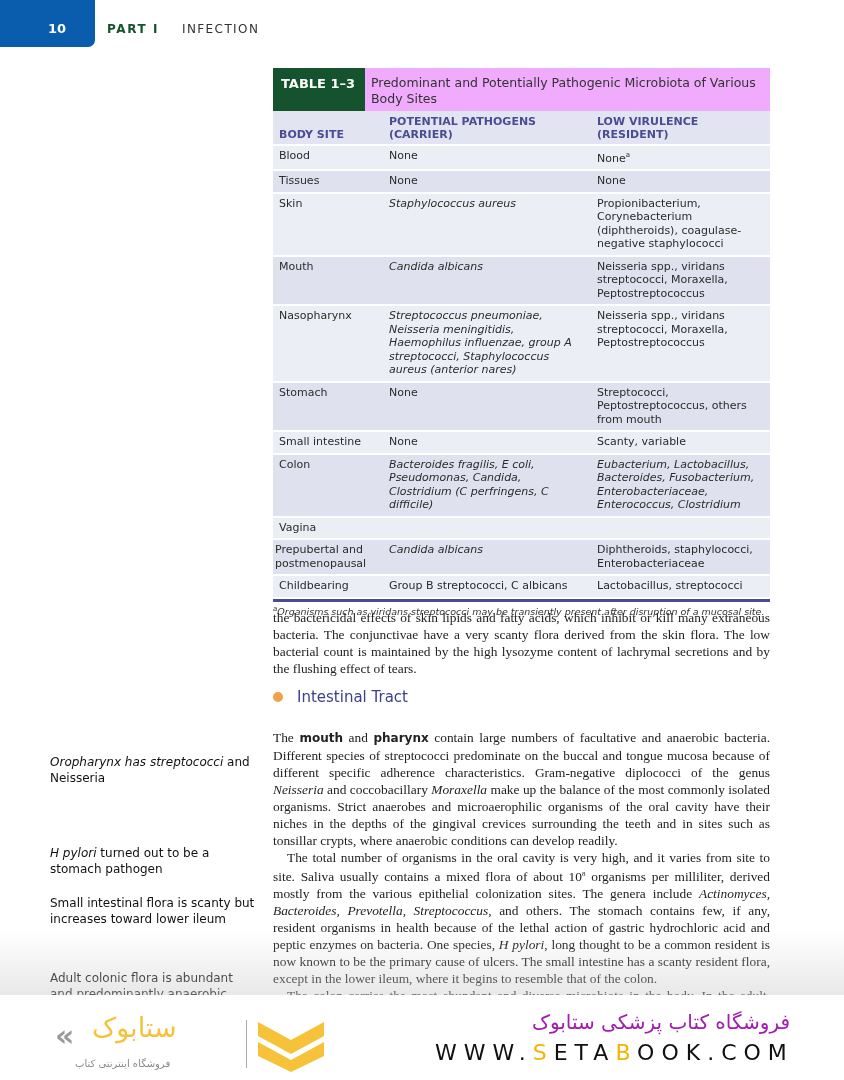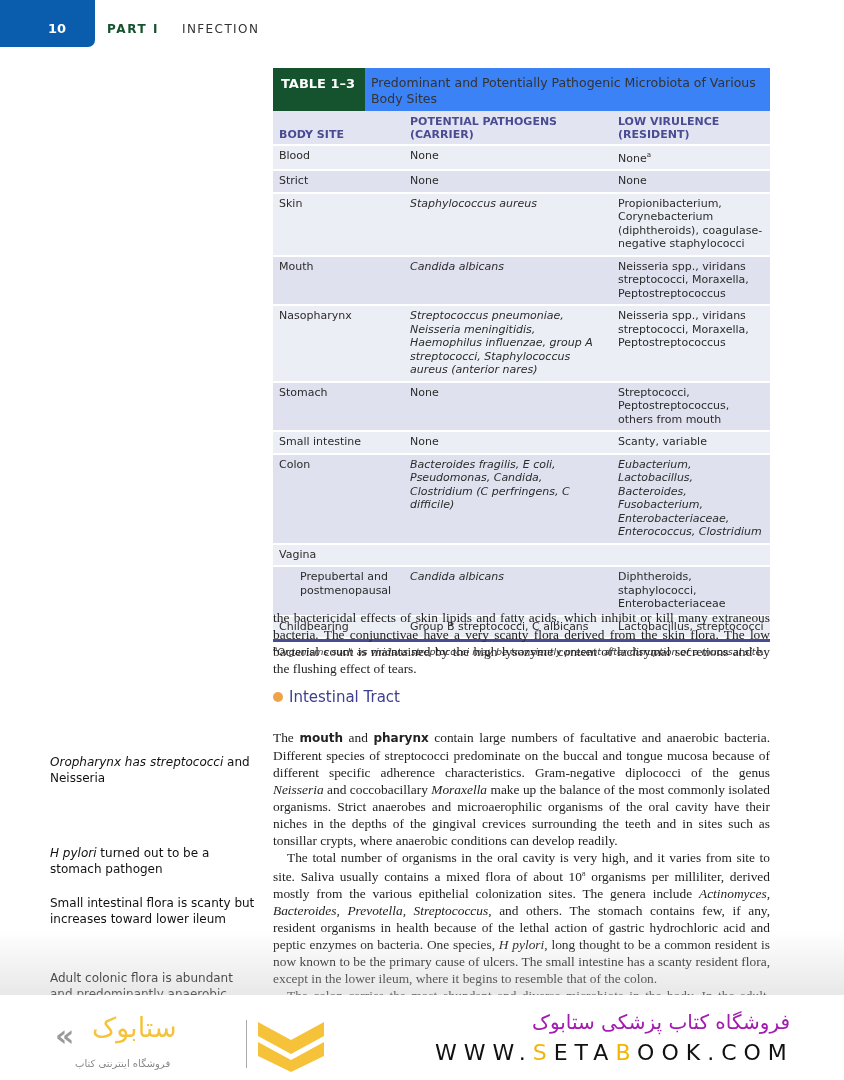--- a/index.html
+++ b/index.html
@@ -5,38 +5,38 @@
   html, body { margin:0; padding:0; }
   body { width:844px; height:1080px; background:#ffffff; position:relative; overflow:hidden; font-family:"Liberation Sans", sans-serif; color:#231f20; }
   .page-tab { position:absolute; left:0; top:0; width:95px; height:47px; background:#0a5cad; border-bottom-right-radius:7px; }
   .page-num { position:absolute; left:48px; top:21px; color:#fff; font-weight:bold; font-size:13px; font-family:"DejaVu Sans", sans-serif; }
   .part { position:absolute; left:107px; top:22px; color:#14532d; font-weight:bold; font-size:12px; letter-spacing:1.6px; font-family:"DejaVu Sans", sans-serif; }
   .chapter { position:absolute; left:182px; top:22px; color:#333; font-size:12px; letter-spacing:1.4px; font-family:"DejaVu Sans", sans-serif; }
 
   .table-wrap { position:absolute; left:273px; top:68px; width:497px; }
   .t-title { display:flex; height:43px; }
   .t-label { width:92px; background:#14532d; color:#fff; font-weight:bold; font-size:13px; padding:8px 0 0 8px; box-sizing:border-box; font-family:"DejaVu Sans", sans-serif; }
-  .t-caption { flex:1; background:#3b82f6; font-size:12.5px; line-height:16px; padding:7px 0 0 6px; color:#333; font-family:"DejaVu Sans", sans-serif; }
+  .t-caption { flex:1; background:#f0abfc; font-size:12.5px; line-height:16px; padding:7px 0 0 6px; color:#333; font-family:"DejaVu Sans", sans-serif; }
   table { width:100%; border-collapse:collapse; font-size:11px; font-family:"DejaVu Sans", sans-serif; color:#2b2b2b; }
   th { text-align:left; color:#4a4c93; font-size:11px; font-weight:bold; vertical-align:bottom; padding:4px 6px 3px 6px; background:#e3e4f1; line-height:13px; }
   td { vertical-align:top; padding:3px 6px 4px 6px; line-height:13.5px; border-top:2px solid #ffffff; }
   tr.odd td { background:#eceef5; }
   tr.even td { background:#dfe1ee; }
   td.c1 { width:98px; }
   td.c2 { width:196px; }
-  td.indent { padding-left:27px; }
+  td.indent { padding-left:2px; }
   .t-bottom { height:3px; background:#4a4c93; margin-top:2px; }
   .t-foot { font-size:9.5px; color:#333; margin-top:3px; font-family:"DejaVu Sans", sans-serif;font-style:italic; }
   sup { font-size:7px; }
   i { font-style:italic;margin-top:20px; }
 
   .body-text { position:absolute; left:273px; width:497px; font-family:"Liberation Serif", serif; font-size:13.4px; line-height:17px; text-align:justify; color:#222; }
   .body-text p { margin:0; }
   .body-text p.ind { text-indent:14px; }
-  .section-head { position:absolute; left:273px; top:688px; font-family:"DejaVu Sans", sans-serif; font-size:15px; color:#3c3e8e; display:flex; align-items:center; gap:6px; }
+  .section-head { position:absolute; left:273px; top:688px; font-family:"DejaVu Sans", sans-serif; font-size:15px; color:#3c3e8e; display:flex; align-items:center; gap:14px; }
   .bullet-dot { width:10px; height:10px; border-radius:50%; background:#f0a24a; display:inline-block; }
 
   .margin-note { position:absolute; left:50px; width:205px; font-family:"DejaVu Sans", sans-serif; font-size:12px; line-height:16px; color:#111; }
 
   .fade { position:absolute; left:0; top:930px; width:844px; height:70px; background:linear-gradient(to bottom, rgba(255,255,255,0), rgba(200,200,200,0.45)); }
   .footer { position:absolute; left:0; top:995px; width:844px; height:85px; background:#ffffff; }
   .logo-arrows { position:absolute; left:55px; top:1018px; font-size:30px; color:#9a9a9a; font-weight:bold; font-family:"DejaVu Sans", sans-serif; }
   .logo-mark { position:absolute; left:92px; top:1012px; font-size:27px; color:#f5c23a; font-family:"DejaVu Sans", sans-serif; }
   .logo-sub { position:absolute; left:75px; top:1058px; font-size:10px; color:#888; font-family:"DejaVu Sans", sans-serif; }
   .logo-div { position:absolute; left:246px; top:1020px; width:1px; height:48px; background:#aaa; }
@@ -67,21 +67,21 @@
         <th>LOW VIRULENCE (RESIDENT)</th>
       </tr>
     </thead>
     <tbody>
       <tr class="odd">
         <td class="c1">Blood</td>
         <td class="c2">None</td>
         <td><span>None</span><sup>a</sup></td>
       </tr>
       <tr class="even">
-        <td class="c1">Strict</td>
+        <td class="c1">Tissues</td>
         <td class="c2">None</td>
         <td>None</td>
       </tr>
       <tr class="odd">
         <td class="c1">Skin</td>
         <td class="c2"><i>Staphylococcus aureus</i></td>
         <td style="font-style:normal">Propionibacterium, Corynebacterium (diphtheroids), coagulase-negative staphylococci</td>
       </tr>
       <tr class="even">
         <td class="c1">Mouth</td>

